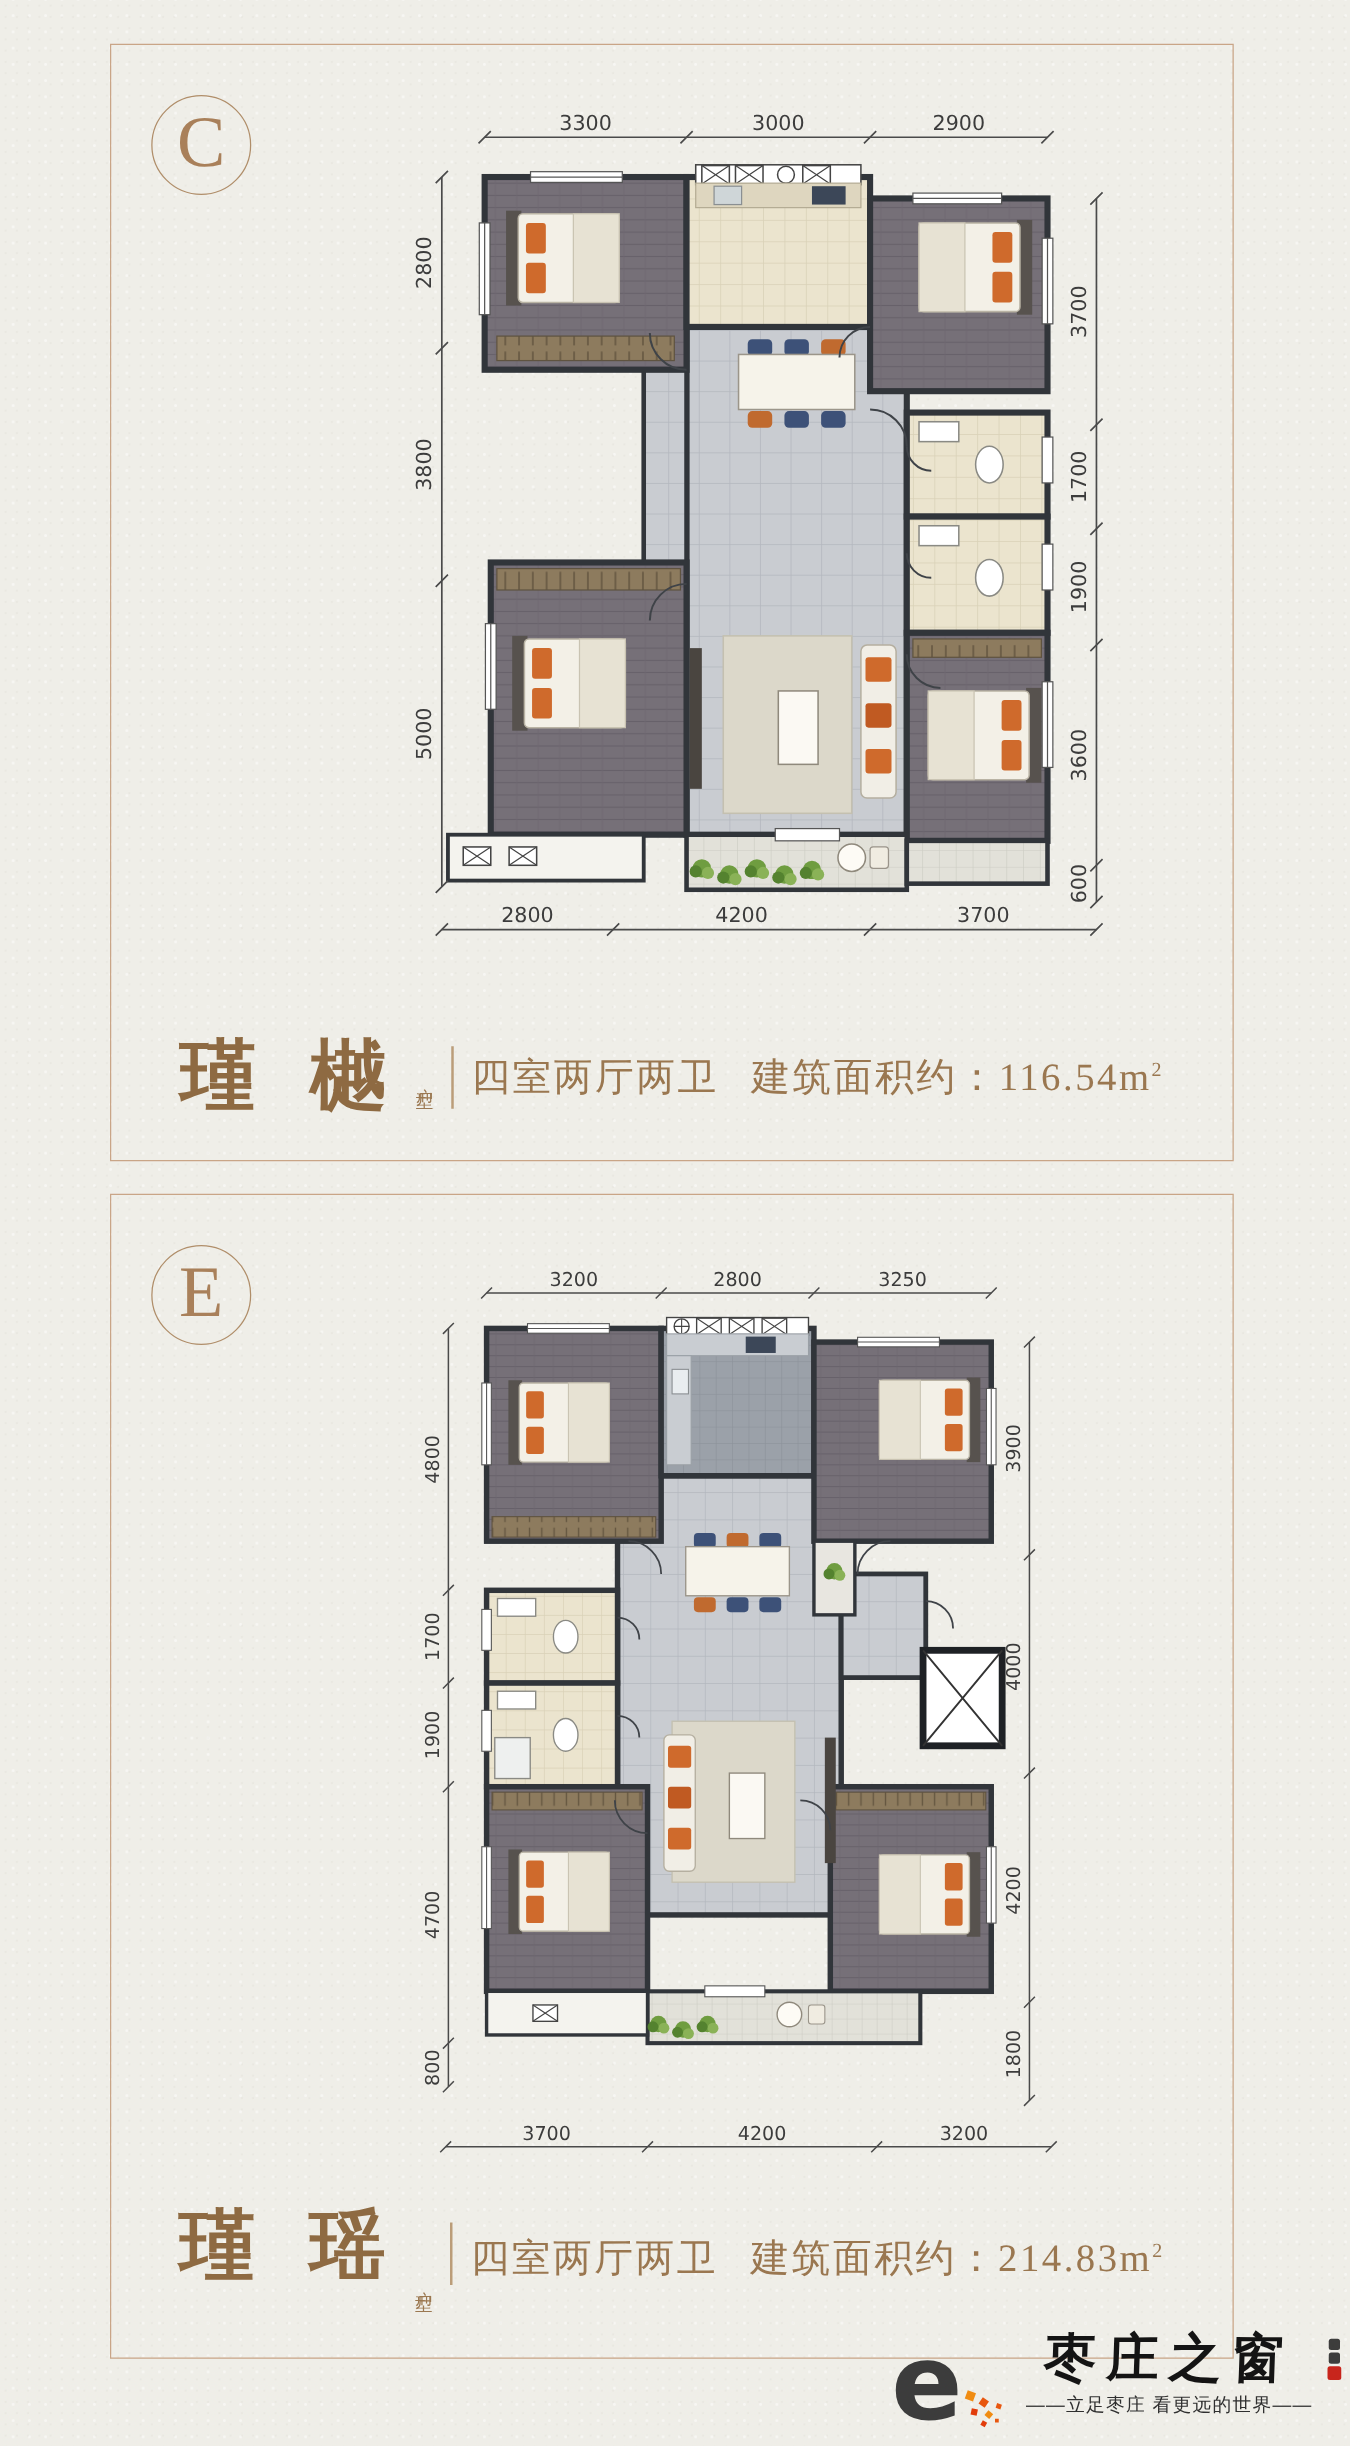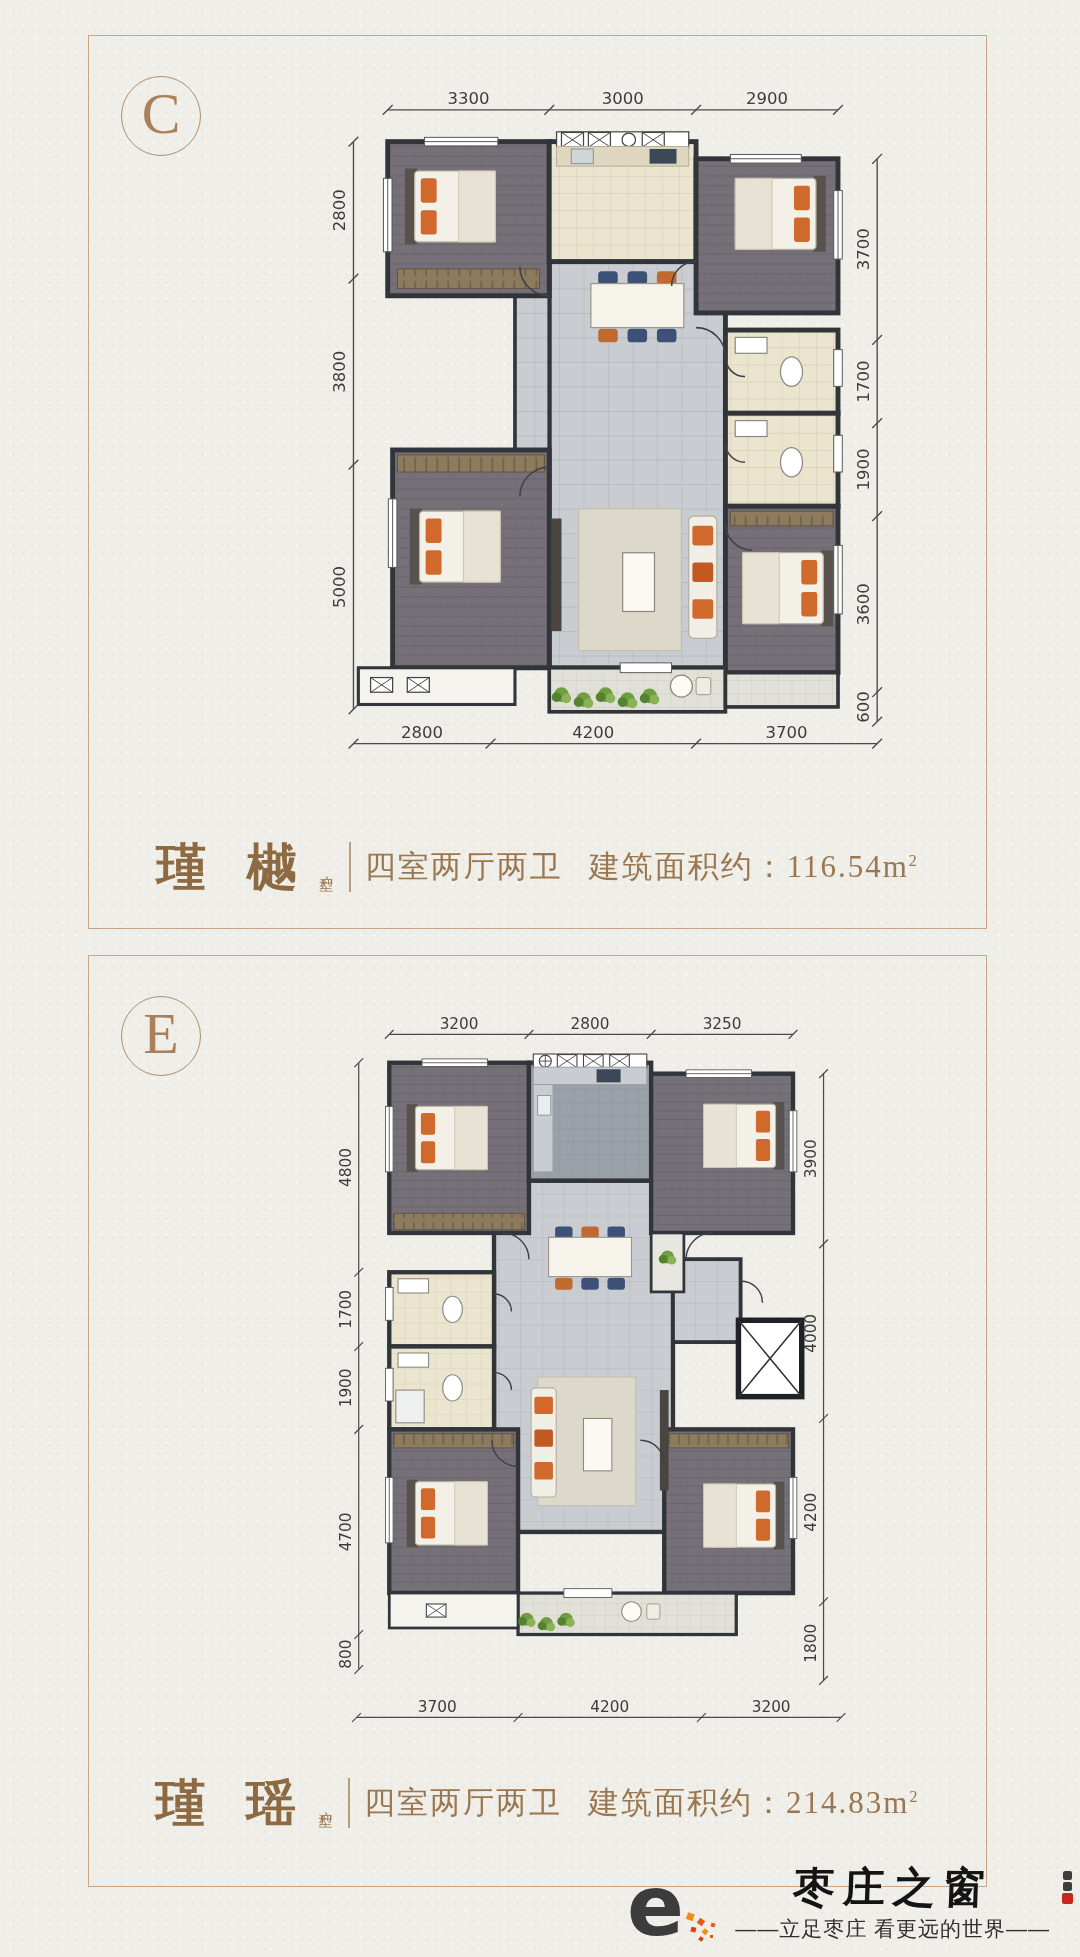--- a/index.html
+++ b/index.html
@@ -28,23 +28,23 @@
     transform:translateY(-2px);
   }
   .plan-svg{position:absolute;left:50%;transform:translateX(-47%);}
   .plan-svg.c{top:42px;width:660px;height:695px;}
   .plan-svg.e{top:50px;width:680px;height:742px;}
   .caption{
     position:absolute;left:0;width:100%;display:flex;align-items:center;justify-content:center;
     gap:14px;
   }
   .panel-c .caption{bottom:36px;}
-  .panel-e .caption{bottom:58px;}
+  .panel-e .caption{bottom:58px;align-items:flex-end;}
   .cap-name{
-    font-family:"Liberation Serif",serif;font-weight:bold;font-size:50px;color:#8e6a42;
+    font-family:"Liberation Serif",serif;font-weight:bold;font-size:61px;color:#8e6a42;
     letter-spacing:14px;line-height:1;white-space:nowrap;
   }
   .cap-type{
     writing-mode:vertical-rl;font-size:14px;color:#9b7851;letter-spacing:3px;
     font-family:"Liberation Serif",serif;margin-left:-8px;
   }
   .cap-divider{width:2px;height:50px;background:#bb9d79;}
   .cap-main{
     font-family:"Liberation Serif",serif;font-size:31px;color:#9a7750;white-space:nowrap;
     letter-spacing:2px;
@@ -52,21 +52,21 @@
   .cap-main .gap{display:inline-block;width:26px;}
   .cap-main sup{font-size:16px;vertical-align:super;line-height:0;}
   .logo{
     position:absolute;right:6px;bottom:8px;display:flex;align-items:flex-start;gap:10px;
   }
   .logo-text{display:flex;flex-direction:column;align-items:center;}
   .brand{
     font-family:"Liberation Serif",serif;font-weight:bold;font-size:42px;color:#141414;
     letter-spacing:8px;line-height:1.1;white-space:nowrap;transform:skewX(-2deg);
   }
-  .tagline{font-size:21px;color:#2f2f2f;letter-spacing:1px;margin-top:4px;white-space:nowrap;}
+  .tagline{font-size:15px;color:#2f2f2f;letter-spacing:1px;margin-top:4px;white-space:nowrap;}
   .seal{width:14px;height:46px;display:flex;flex-direction:column;align-items:center;gap:2px;margin-top:6px;}
   .seal i{display:block;width:9px;height:9px;background:#1d1d1d;border-radius:2px;opacity:.85;}
   .seal b{display:block;width:11px;height:11px;background:#c8251c;border-radius:2px;}
   svg text{font-family:"DejaVu Sans",sans-serif;fill:#3c3c3c;}
 </style>
 </head>
 <body>
 
 <section class="panel panel-c">
   <div class="badge">

